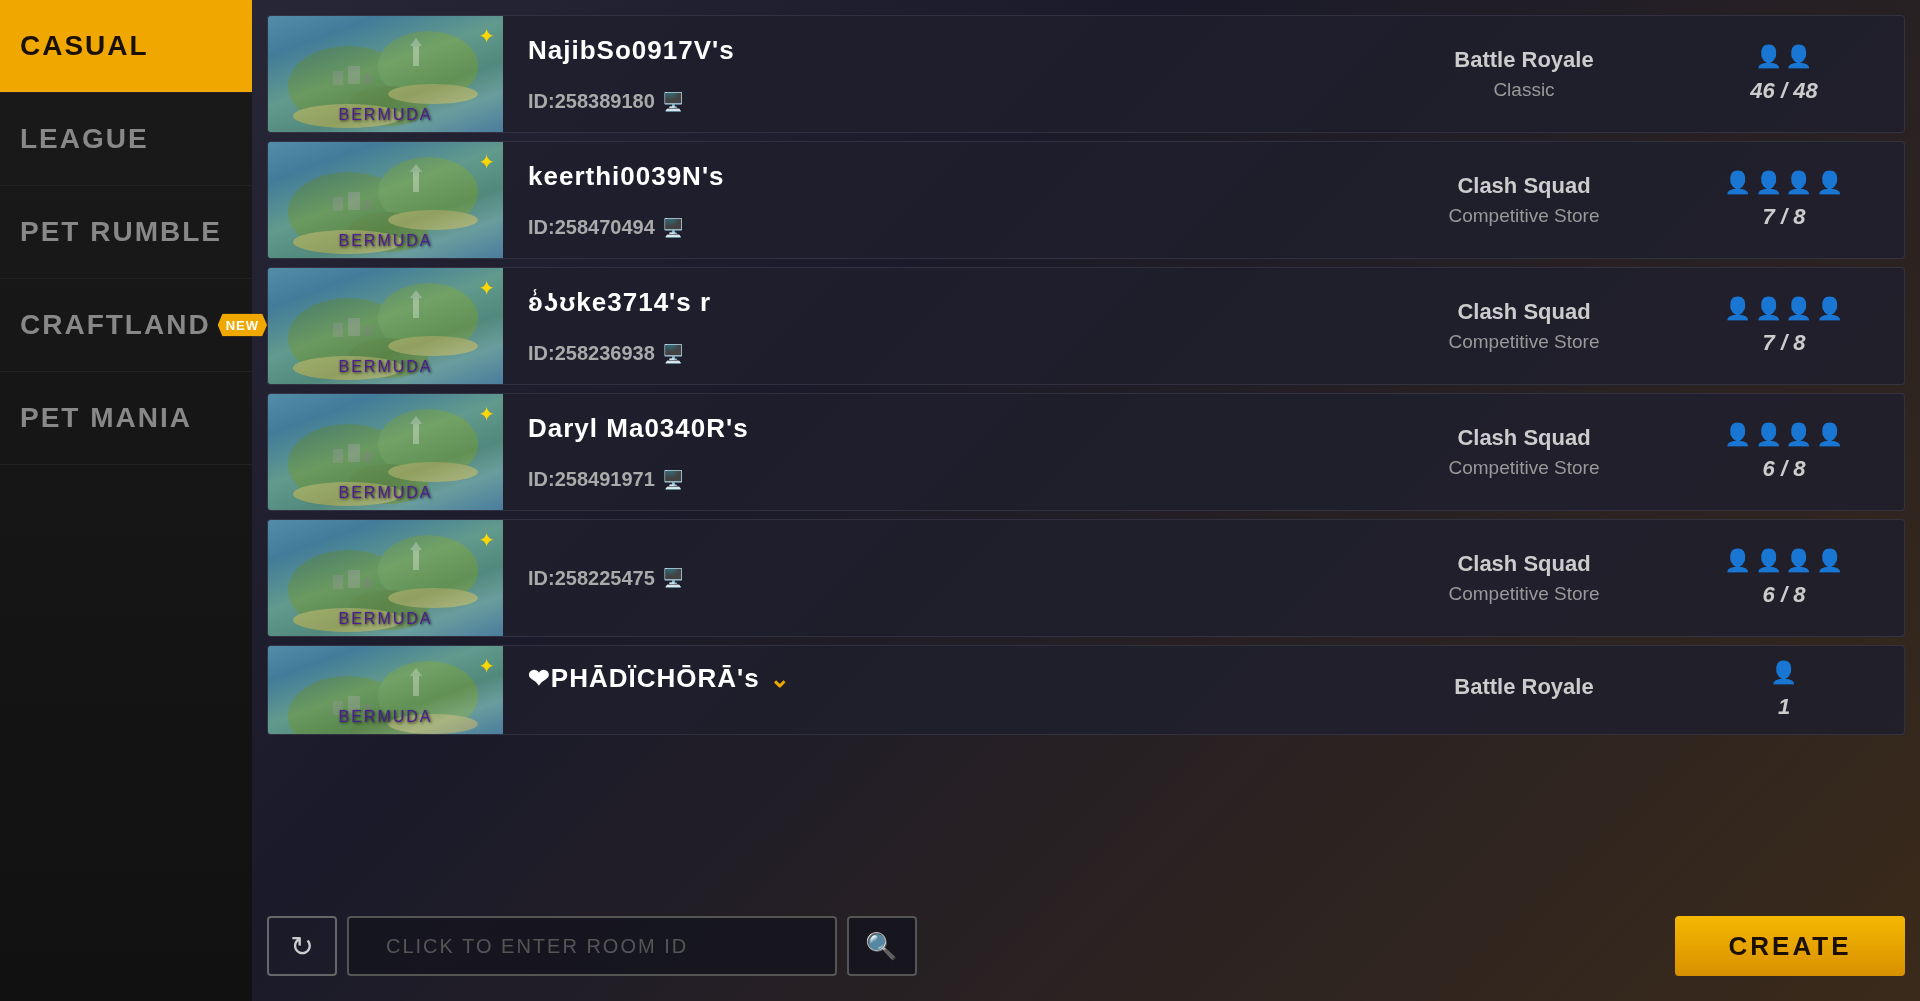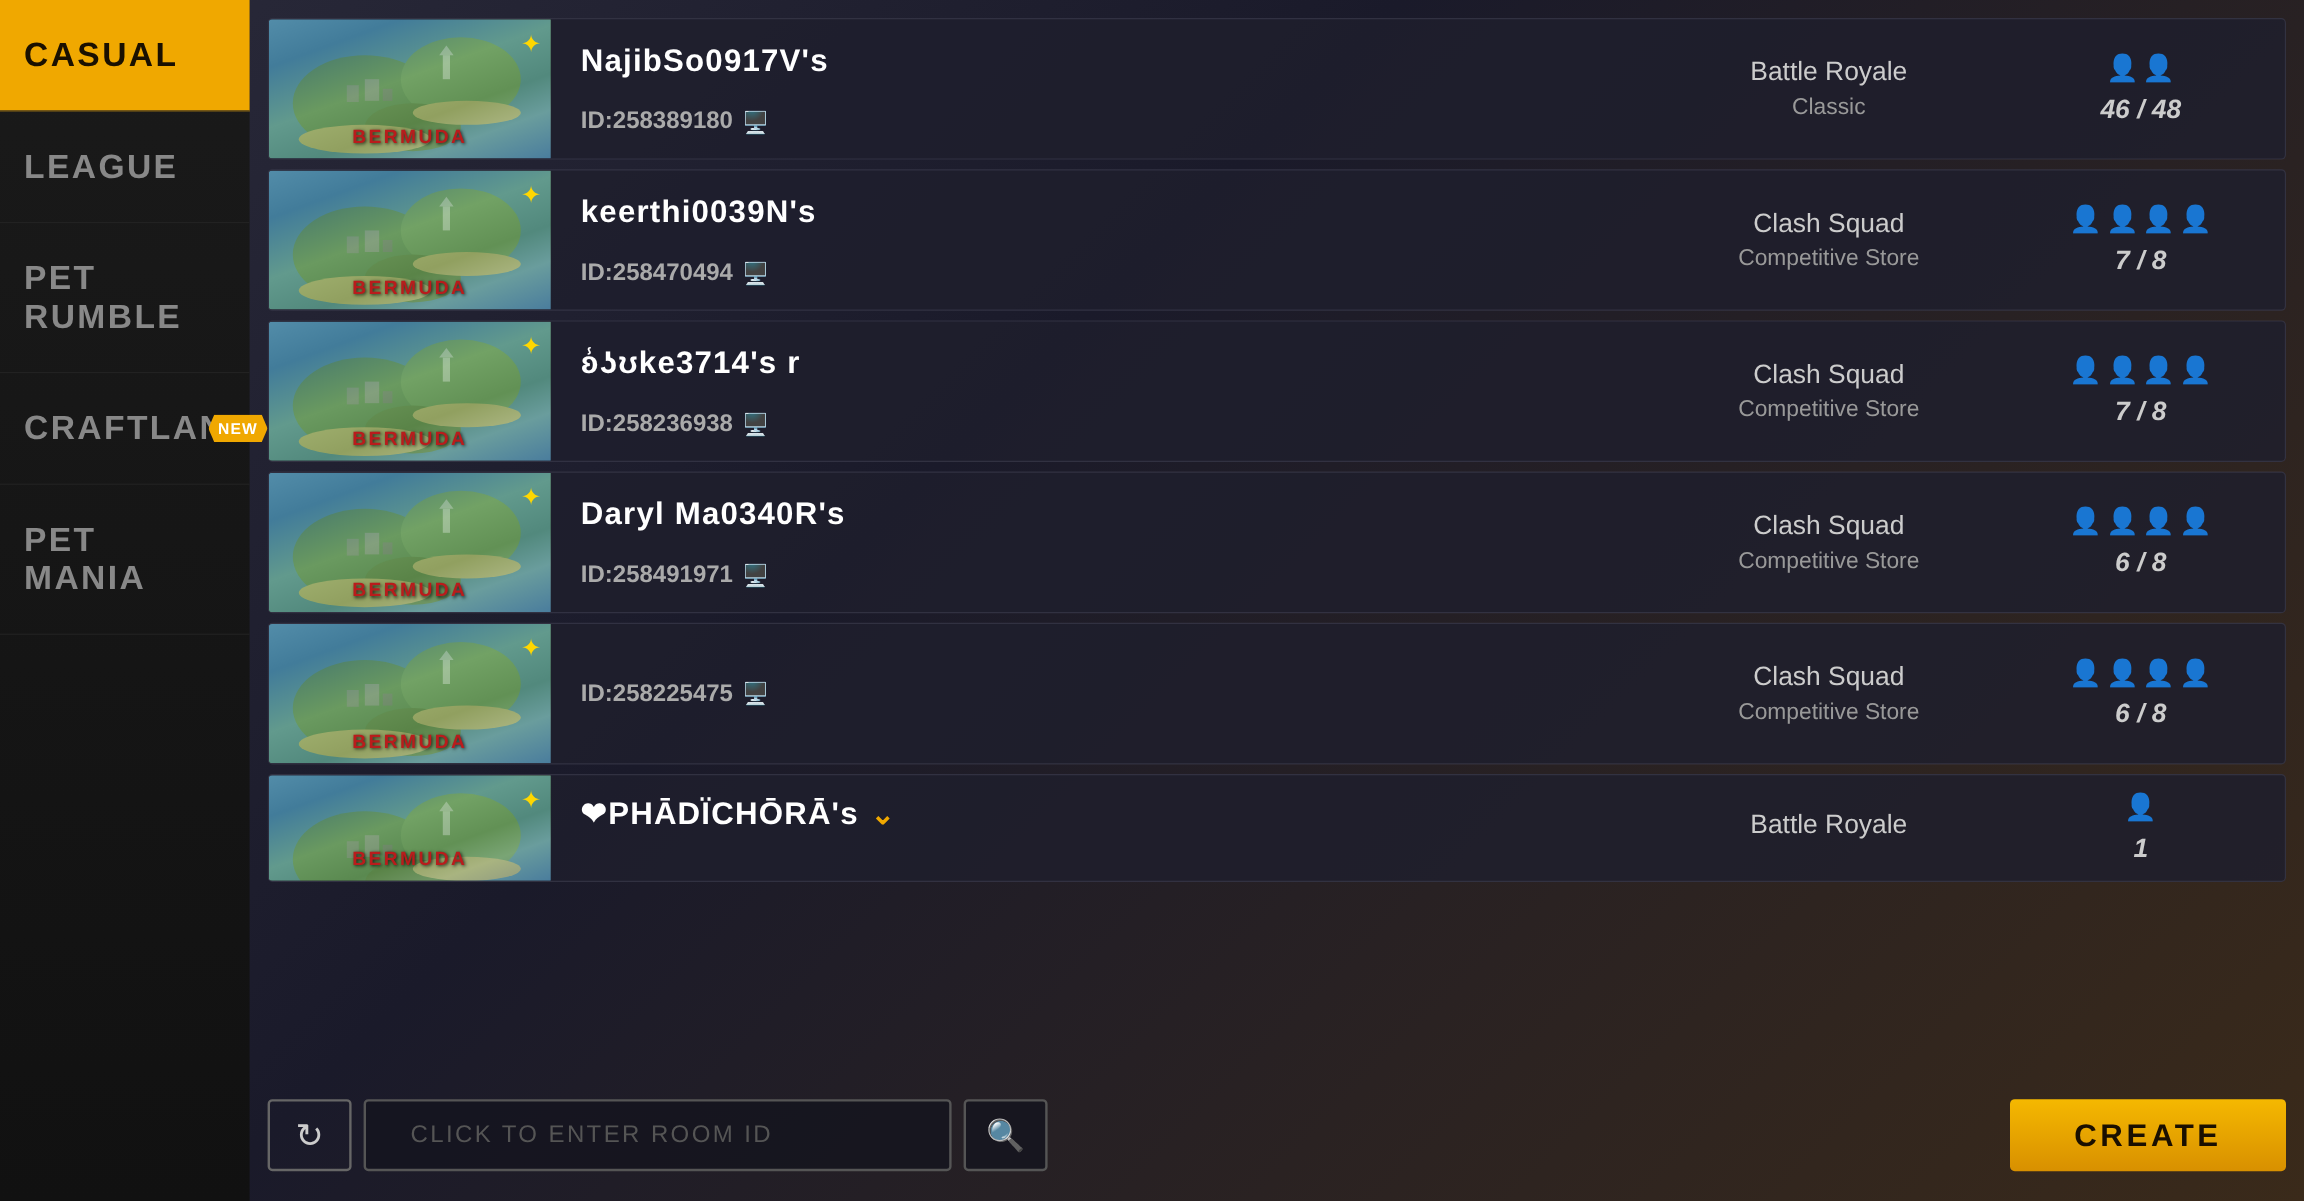--- a/index.html
+++ b/index.html
@@ -7,21 +7,21 @@
       width: 1920px;
       height: 1001px;
       background: linear-gradient(135deg, #2a2a3a 0%, #1a1a2a 40%, #3a2a1a 100%);
       font-family: 'Arial Black', 'Arial Bold', Arial, sans-serif;
       overflow: hidden;
       display: flex;
     }
 
     
     .sidebar {
-      width: 208px;
+      width: 252px;
       height: 100%;
       background: linear-gradient(180deg, #1a1a1a 0%, #111111 100%);
       display: flex;
       flex-direction: column;
       flex-shrink: 0;
     }
 
     .sidebar-item {
       padding: 30px 20px;
       font-size: 28px;
@@ -104,23 +104,23 @@
     
     .map-thumb-bg.bermuda {
       background: linear-gradient(160deg, #5b8fa8 0%, #3a6e8a 20%, #7aaa70 45%, #5a8850 65%, #8ab090 80%, #4a7090 100%);
     }
 
     .map-label {
       position: absolute;
       bottom: 8px;
       left: 50%;
       transform: translateX(-50%);
-      color: #b91c1c;
+      color: #4c1d95;
       font-size: 16px;
-      font-weight: 700;
+      font-weight: 400;
       letter-spacing: 2px;
       text-shadow: 1px 1px 3px rgba(0,0,0,0.8);
     }
 
     .map-star {
       position: absolute;
       top: 8px;
       right: 8px;
       color: #ffd700;
       font-size: 20px;
@@ -167,21 +167,21 @@
       flex-direction: column;
       align-items: center;
       justify-content: center;
       gap: 6px;
       flex-shrink: 0;
     }
 
     .mode-type {
       font-size: 22px;
       color: #ccc;
-      font-weight: 400;
+      font-weight: 700;
     }
 
     .mode-subtype {
       font-size: 19px;
       color: #999;
     }
 
     
     .players-info {
       width: 220px;

